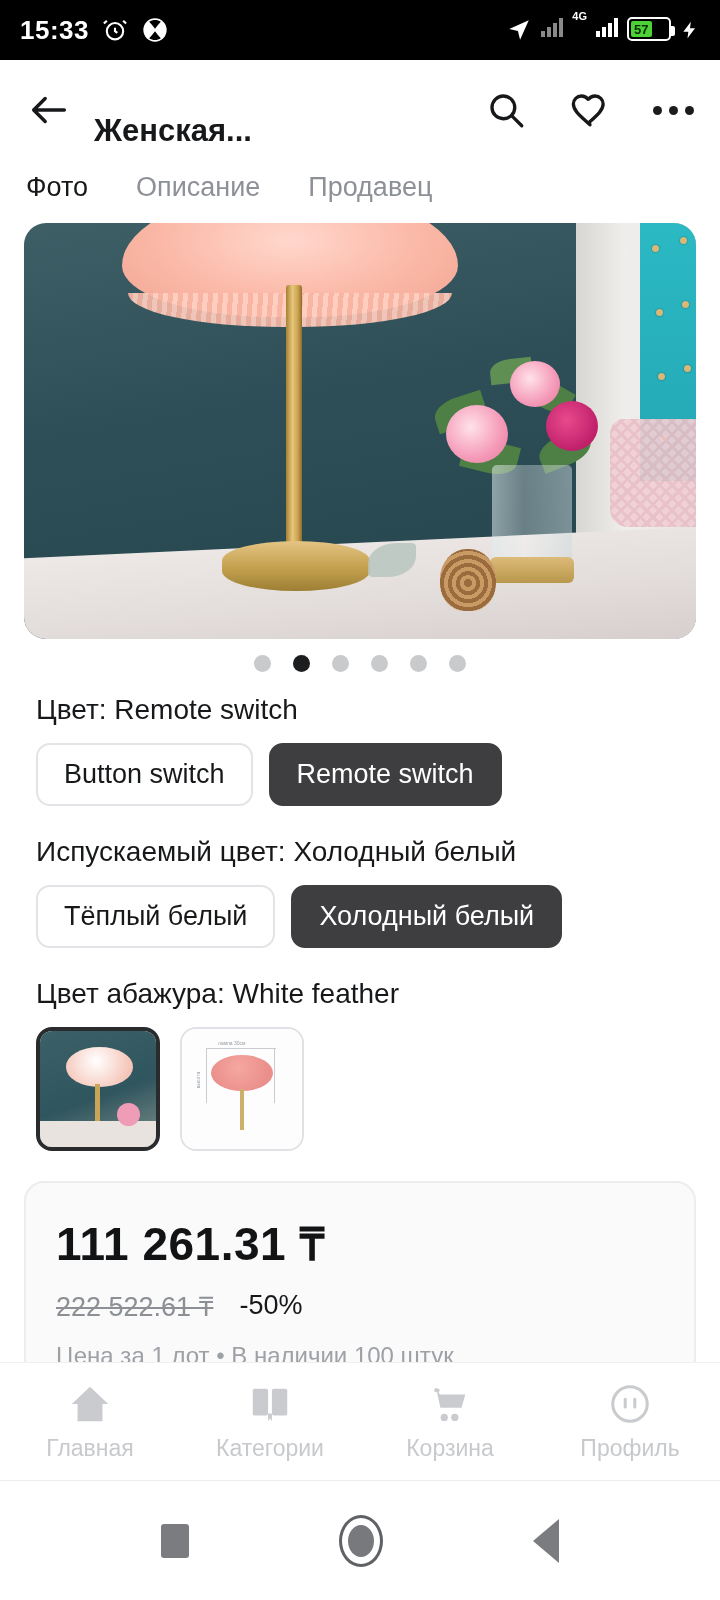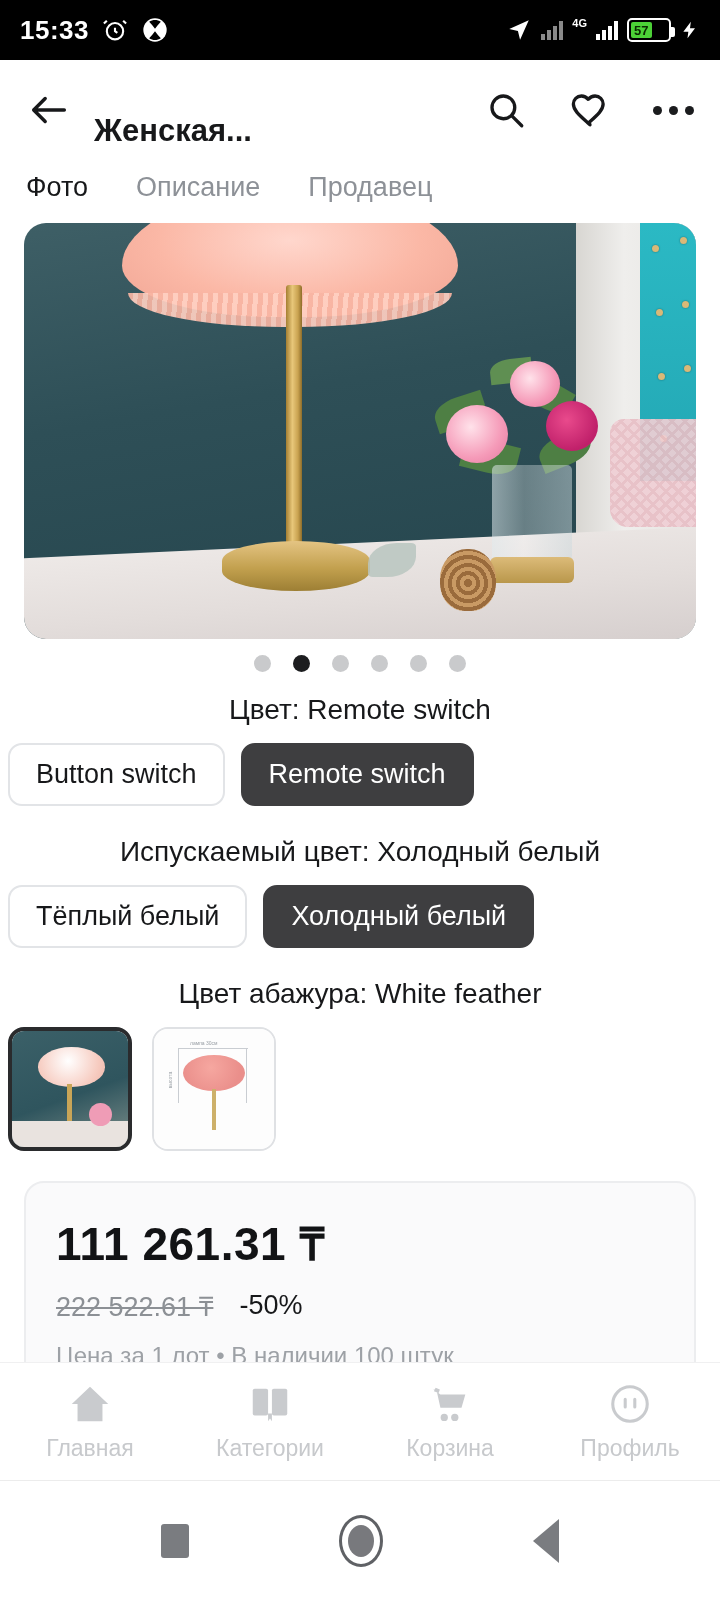--- a/index.html
+++ b/index.html
@@ -12,21 +12,21 @@
   .screen { position:relative; width:720px; height:1600px; background:#fff; }
 
   
   .statusbar {
     height:60px; background:#000; color:#fff;
     display:flex; align-items:center; justify-content:space-between;
     padding:0 20px;
   }
   .sb-left { display:flex; align-items:center; gap:12px; }
   .sb-time { font-size:26px; font-weight:bold; letter-spacing:.5px; }
-  .sb-right { display:flex; align-items:center; gap:9px; }
+  .sb-right { display:flex; align-items:flex-start; gap:9px; }
   .batt {
     width:44px; height:24px; border:2px solid #fff; border-radius:5px;
     display:flex; align-items:center; padding:2px; position:relative;
   }
   .batt::after {
     content:""; position:absolute; right:-6px; top:7px;
     width:4px; height:10px; background:#fff; border-radius:0 2px 2px 0;
   }
   .batt-fill {
     background:#4cd137; height:100%; width:57%;
@@ -154,21 +154,21 @@
   }
 
   
   .carousel-dots {
     display:flex; justify-content:center; gap:22px; padding:16px 0 14px;
   }
   .cdot { width:17px; height:17px; border-radius:50%; background:#c9cacc; }
   .cdot.on { background:#1c1d1f; }
 
   
-  .section { padding:0 8px;text-align:center; }
+  .section { padding:0 36px; }
   .opt-label {
     font-size:28px; color:#17181a; margin:6px 0 16px; line-height:1.25;
   }
   .opt-row { display:flex; gap:16px; margin-bottom:28px; flex-wrap:wrap; }
   .chip {
     border-radius:14px; padding:16px 26px; font-size:27px;
     border:2px solid #e2e4e7; background:#fff; color:#17181a;
     white-space:nowrap; line-height:1;
   }
   .chip.sel { background:#3e3e40; border-color:#3e3e40; color:#fff; }

